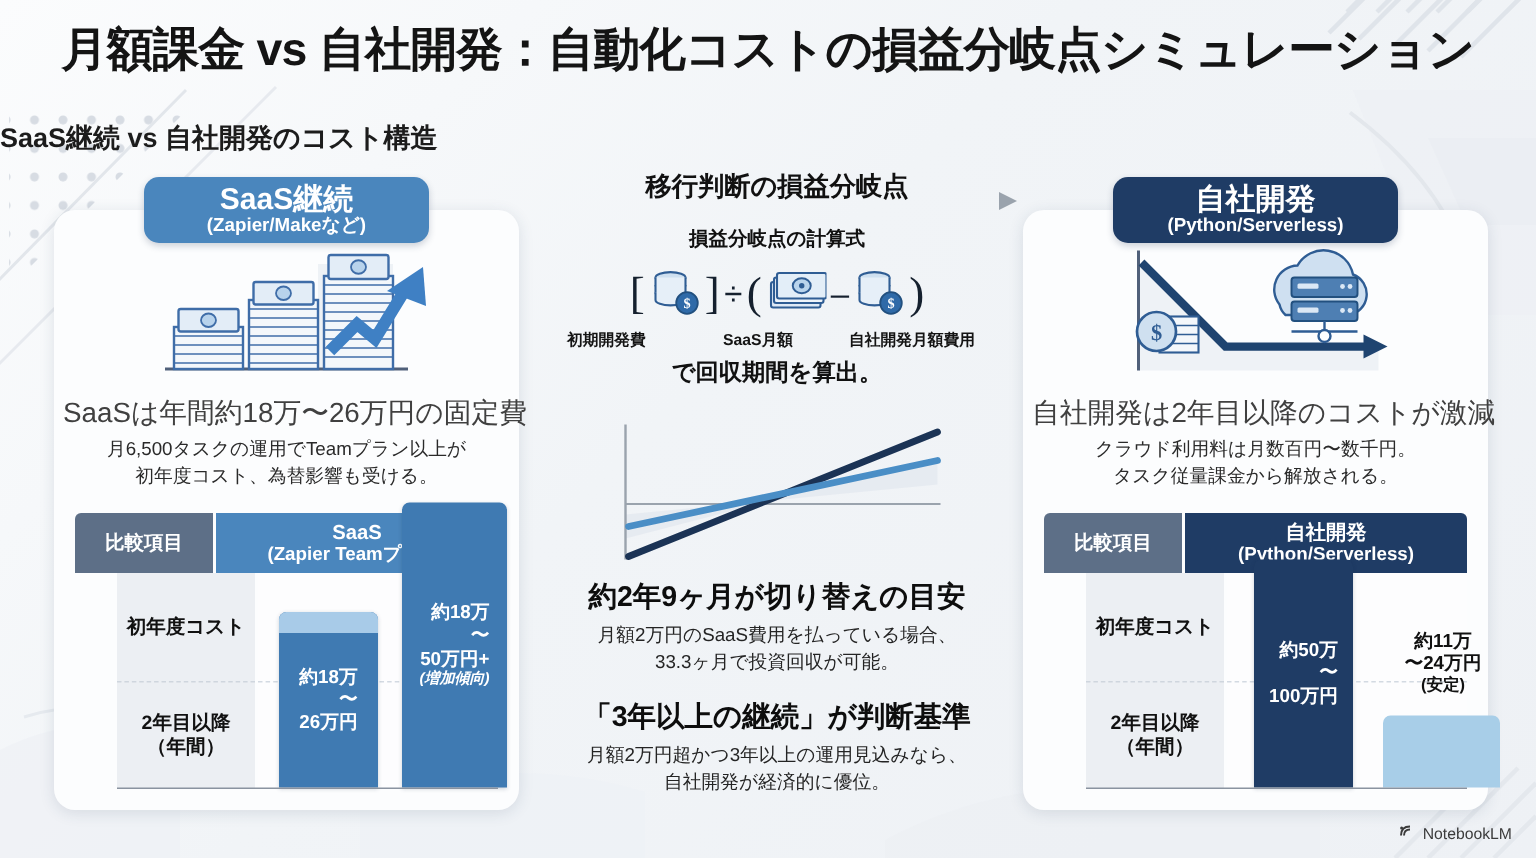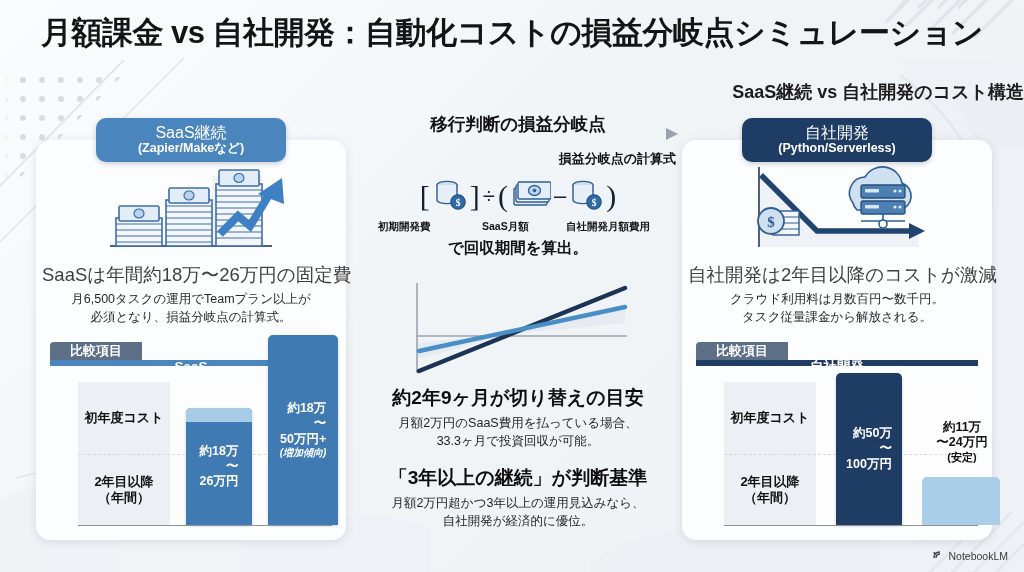--- a/index.html
+++ b/index.html
@@ -34,21 +34,21 @@
     font-size: 31px;
     font-weight: bold;
     color: #141414;
     letter-spacing: -0.5px;
     line-height: 1.2;
     white-space: nowrap;
   }
   .sub-title {
     position: absolute;
     left: 0; right: 0; top: 80px;
-    text-align: right;
+    text-align: left;
     font-size: 18px;
     font-weight: bold;
     color: #1c1c1c;
     z-index: 5;
     white-space: nowrap;
   }
 
   
   .card {
     position: absolute;
@@ -73,21 +73,21 @@
     display: flex;
     flex-direction: column;
     align-items: center;
     justify-content: center;
     color: #ffffff;
     line-height: 1.05;
     box-shadow: 0 2px 5px rgba(30,50,80,0.22);
   }
   .card-badge.left  { left: 96px;  background: #4a86bd; }
   .card-badge.right { left: 742px; background: #1f3c65; }
-  .badge-main { font-size: 16px; font-weight: normal; }
+  .badge-main { font-size: 20px; font-weight: bold; }
   .badge-sub  { font-size: 12.5px; font-weight: bold; }
 
   .hero-art {
     position: absolute;
     left: 0; right: 0;
     top: 18px;
     height: 96px;
     display: flex;
     align-items: center;
     justify-content: center;
@@ -115,24 +115,23 @@
 
   
   .cmp {
     position: absolute;
     left: 14px; right: 14px;
     top: 202px;
     bottom: 14px;
   }
   .cmp-head {
     display: flex;
-    height: 24px;
+    height: 40px;
     border-radius: 4px 4px 0 0;
     overflow: hidden;
-    flex-direction: column;
   }
   .cmp-head .c1 {
     width: 92px;
     background: #5d6f87;
     color: #fff;
     font-size: 13px;
     font-weight: bold;
     display: flex; align-items: center; justify-content: center;
     border-right: 2px solid #fcfdfe;
   }
@@ -233,21 +232,20 @@
     font-size: 17.5px;
     font-weight: bold;
     color: #111;
     margin-bottom: 14px;
   }
   .center-h2 {
     font-size: 13px;
     font-weight: bold;
     color: #111;
     margin-bottom: 4px;
-    text-align: right;
   }
   .formula-row {
     display: flex;
     align-items: center;
     justify-content: center;
     gap: 3px;
     height: 48px;
   }
   .fx {
     font-size: 30px;
@@ -419,21 +417,21 @@
         </g>
 
         <polyline points="124,74 142,56 154,66 176,30" fill="none" stroke="#3f80c4" stroke-width="8" stroke-linejoin="miter" stroke-linecap="butt"></polyline>
         <polygon points="186,18 188,44 162,34" fill="#3f80c4"></polygon>
       </svg>
     </div>
 
     <div class="headline">SaaSは年間約18万〜26万円の固定費</div>
     <div class="subline">
       <div>月6,500タスクの運用でTeamプラン以上が</div>
-      <div>必須となり、損益分岐点の計算式。</div>
+      <div>初年度コスト、為替影響も受ける。</div>
     </div>
 
     <div class="cmp left">
       <div class="cmp-head">
         <div class="c1">比較項目</div>
         <div class="c2">
           <div class="c2-main">SaaS</div>
           <div class="c2-sub">(Zapier Teamプラン)</div>
         </div>
       </div>

